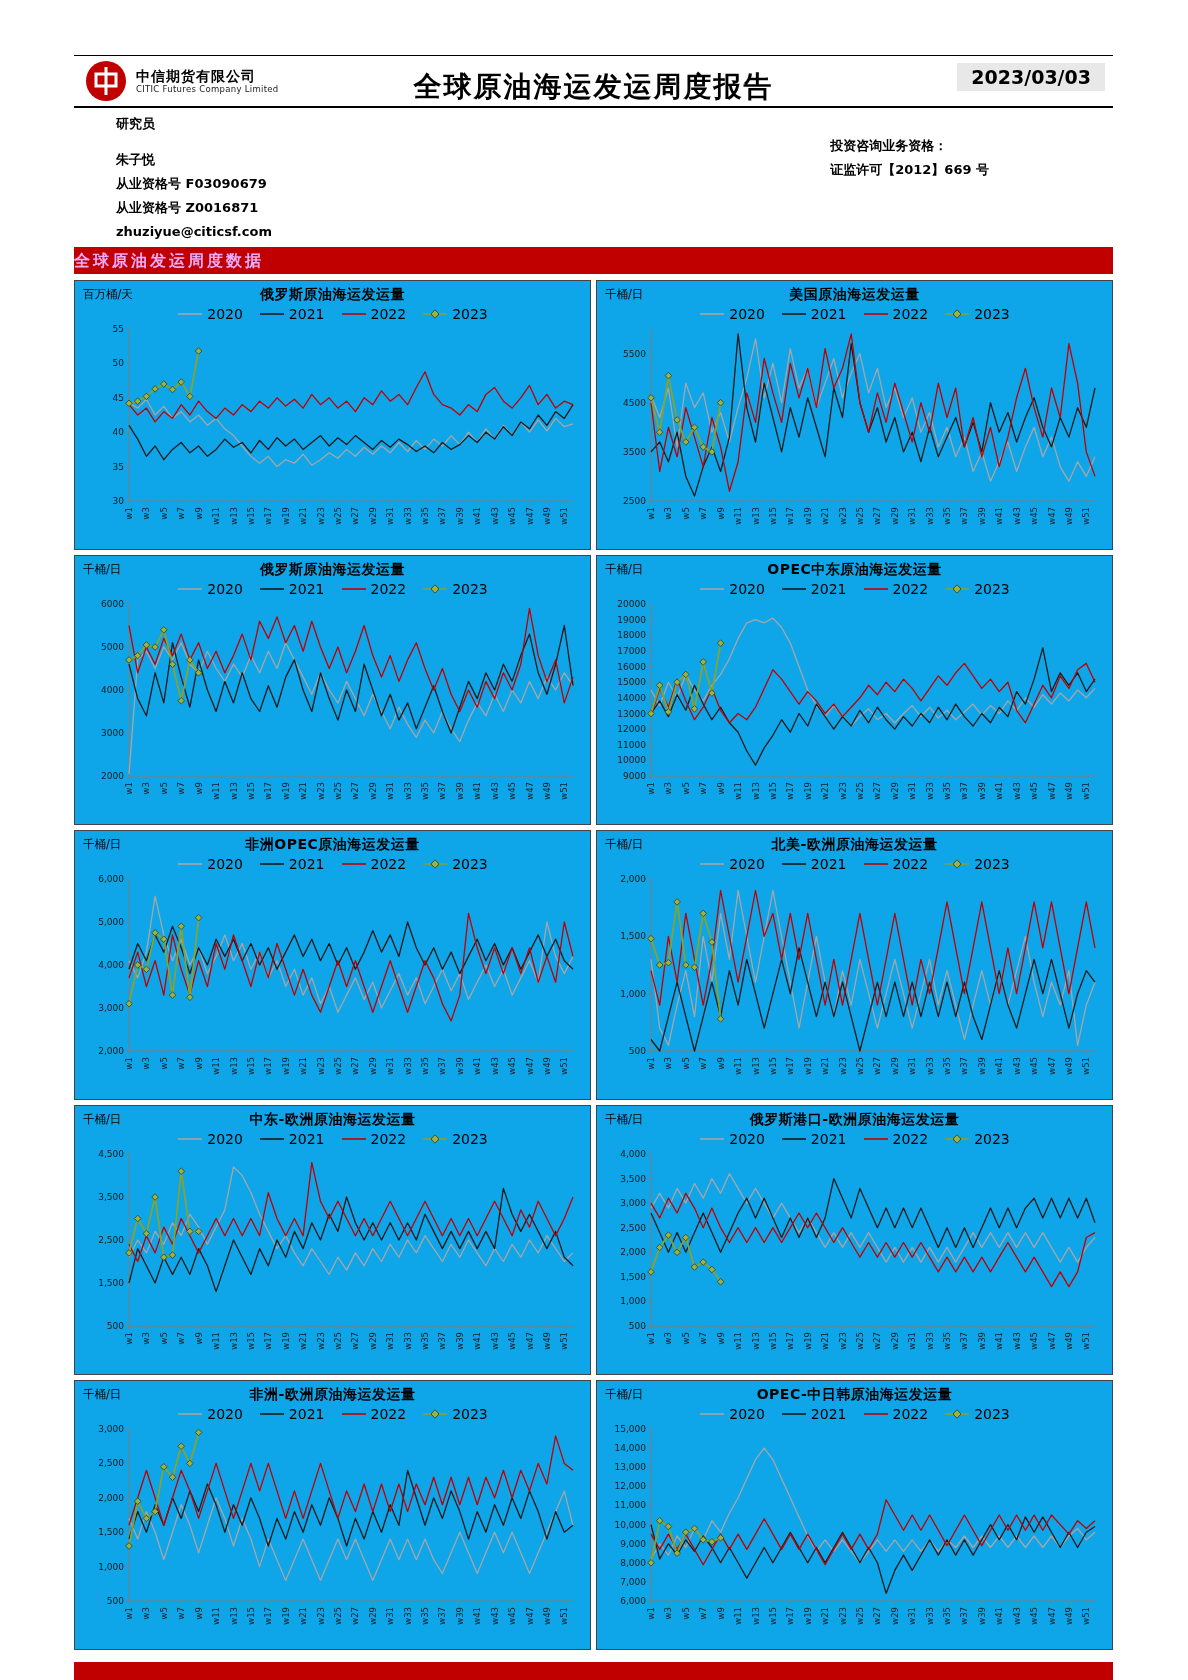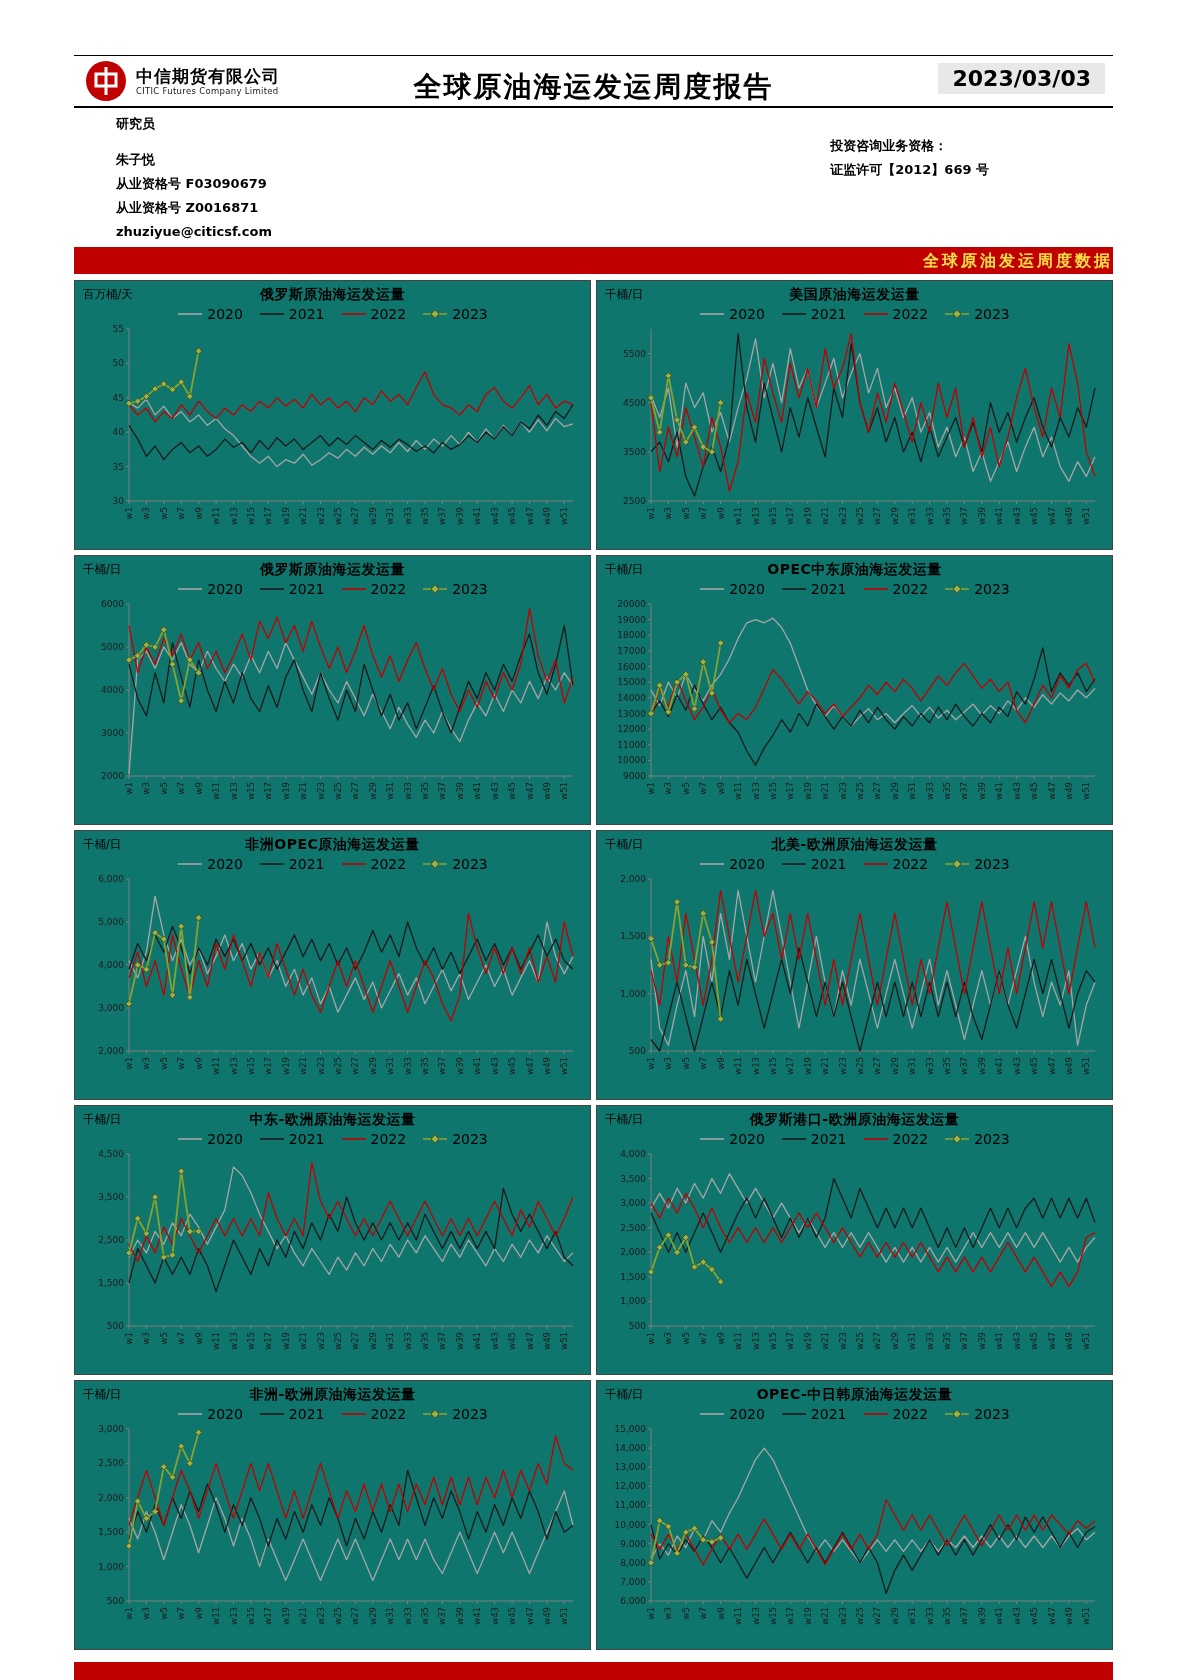--- a/index.html
+++ b/index.html
@@ -3,41 +3,41 @@
 <meta charset="utf-8">
 <style>
   html,body{margin:0;padding:0;background:#fff;}
   .page{position:relative;width:1188px;height:1680px;background:#fff;overflow:hidden;
         font-family:"DejaVu Sans","Liberation Sans",sans-serif;color:#000;}
   
   .header{position:absolute;left:74px;right:75px;top:55px;height:50px;
           border-top:1px solid #000;border-bottom:2px solid #000;
           display:flex;align-items:center;}
   .logo-wrap{display:flex;align-items:center;gap:8px;padding-left:10px;}
-  .logo-text .cn{font-size:17px;font-weight:bold;letter-spacing:1px;line-height:1.2;}
+  .logo-text .cn{font-size:14px;font-weight:bold;letter-spacing:1px;line-height:1.2;}
   .logo-text .en{font-size:8.5px;color:#1a1a1a;letter-spacing:.3px;line-height:1.2;}
   .report-title{position:absolute;left:50%;transform:translateX(-50%);
                 font-size:28px;font-weight:bold;letter-spacing:2px;white-space:nowrap;margin-top:12px;}
   .date-box{position:absolute;right:8px;top:7px;background:#e8e8e8;
-            font-size:22px;font-weight:bold;padding:3px 14px;}
+            font-size:19px;font-weight:bold;padding:3px 14px;}
   
   .info{position:absolute;left:74px;right:79px;top:112px;display:flex;
         justify-content:space-between;font-size:13px;font-weight:bold;line-height:1.85;}
   .info-left{padding-left:42px;}
   .info-left .lbl{margin-bottom:12px;}
   .info-right{padding-right:120px;margin-top:22px;}
   
   .banner{position:absolute;left:74px;right:75px;top:247px;height:27px;background:#c00000;
-          color:#fde047;font-size:16px;font-weight:bold;text-align:right;line-height:27px;
+          color:#f0abfc;font-size:16px;font-weight:bold;text-align:left;line-height:27px;
           letter-spacing:3px;}
   .bottom-banner{position:absolute;left:74px;right:75px;bottom:0;height:18px;background:#c00000;}
   
   .grid{position:absolute;left:74px;right:75px;top:280px;display:grid;
         grid-template-columns:1fr 1fr;grid-auto-rows:270px;gap:5px;}
-  .cell{border:1px solid #444;position:relative;background:#0f766e;padding-top:5px;overflow:hidden;}
+  .cell{border:1px solid #444;position:relative;background:#0ea5e9;padding-top:5px;overflow:hidden;}
   .cell-head{position:relative;height:20px;}
   .unit{position:absolute;left:8px;top:1px;font-size:11.5px;}
   .c-title{display:block;text-align:center;font-size:14px;font-weight:bold;letter-spacing:.5px;}
   .legend{display:flex;justify-content:center;gap:16px;align-items:center;height:15px;font-size:14px;}
   .lg-item{display:inline-flex;align-items:center;gap:4px;}
   .plot{padding-left:4px;}
 </style>
 </head>
 <body>
 

